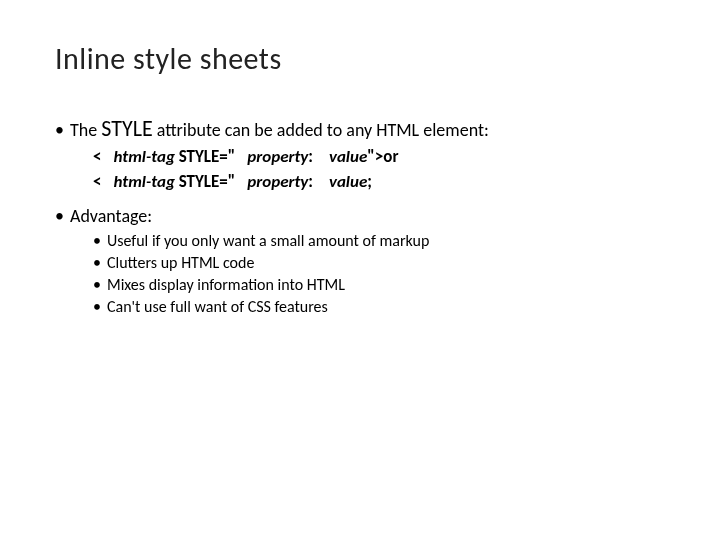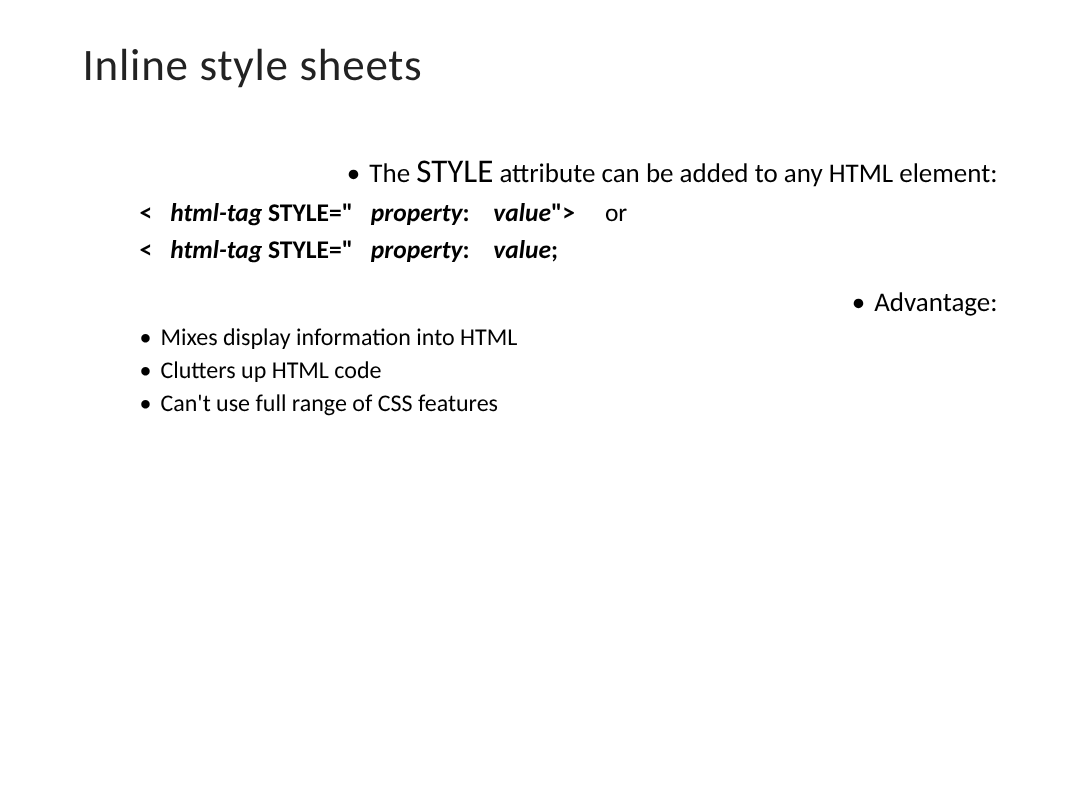--- a/index.html
+++ b/index.html
@@ -6,49 +6,47 @@
     margin: 0;
     padding: 0;
     width: 720px;
     height: 540px;
     font-family: Calibri, "Segoe UI", Arial, sans-serif;
     color: #000;
     background: #fff;
     box-sizing: border-box;
   }
   .slide {
-    padding: 25px 55px 40px 55px;
+    padding: 40px 55px 40px 55px;
   }
   .title {
     font-size: 30px;
     font-weight: 400;
     color: #222;
     margin-bottom: 38px;
     letter-spacing: 0.5px;
   }
   .b1 {
     font-size: 18px;
     margin: 4px 0 4px 0;
-    text-align: right;
   }
   .b1 .bullet {
     margin-right: 6px;
   }
   .codeblock {
     margin: 4px 0 4px 38px;
     font-size: 17px;
     font-weight: 600;
     line-height: 1.25;
     color: #000;
   }
   .codeblock .italic { font-style: italic; margin-left: 12px; }
   .codeblock .or {
-    font-weight: 400;
+    font-weight: 700;
     font-style: normal;
-    margin-left: 20px;
   }
   .b2 {
     font-size: 16px;
     margin: 3px 0 3px 38px;
   }
   .b2 .bullet { margin-right: 6px; }
   .section { margin-top: 12px; }
   .styleword { font-family: Calibri, Arial, sans-serif; }
 </style>
 </head>
@@ -67,24 +65,27 @@
   </div>
 
   <div class="codeblock">
     <span>&lt;</span><span class="italic">html-tag</span><span> STYLE="</span><span class="italic">property</span><span>: </span><span class="italic">value</span><span>;</span>
   </div>
 
 
   <div class="b1 section">
     <span class="bullet">•</span><span>Advantage:</span>
   </div>
+  <div class="b2">
+    <span class="bullet">•</span><span>Useful if you only want a small amount of markup</span>
+  </div>
 
+  <div class="b2">
+    <span class="bullet">•</span><span>Clutters up HTML code</span>
+  </div>
   <div class="b2">
     <span class="bullet">•</span><span>Mixes display information into HTML</span>
   </div>
   <div class="b2">
-    <span class="bullet">•</span><span>Clutters up HTML code</span>
-  </div>
-  <div class="b2">
-    <span class="bullet">•</span><span>Can't use full range of CSS features</span>
+    <span class="bullet">•</span><span>Can't use full want of CSS features</span>
   </div>
 
 </div>
 
 </body></html>

